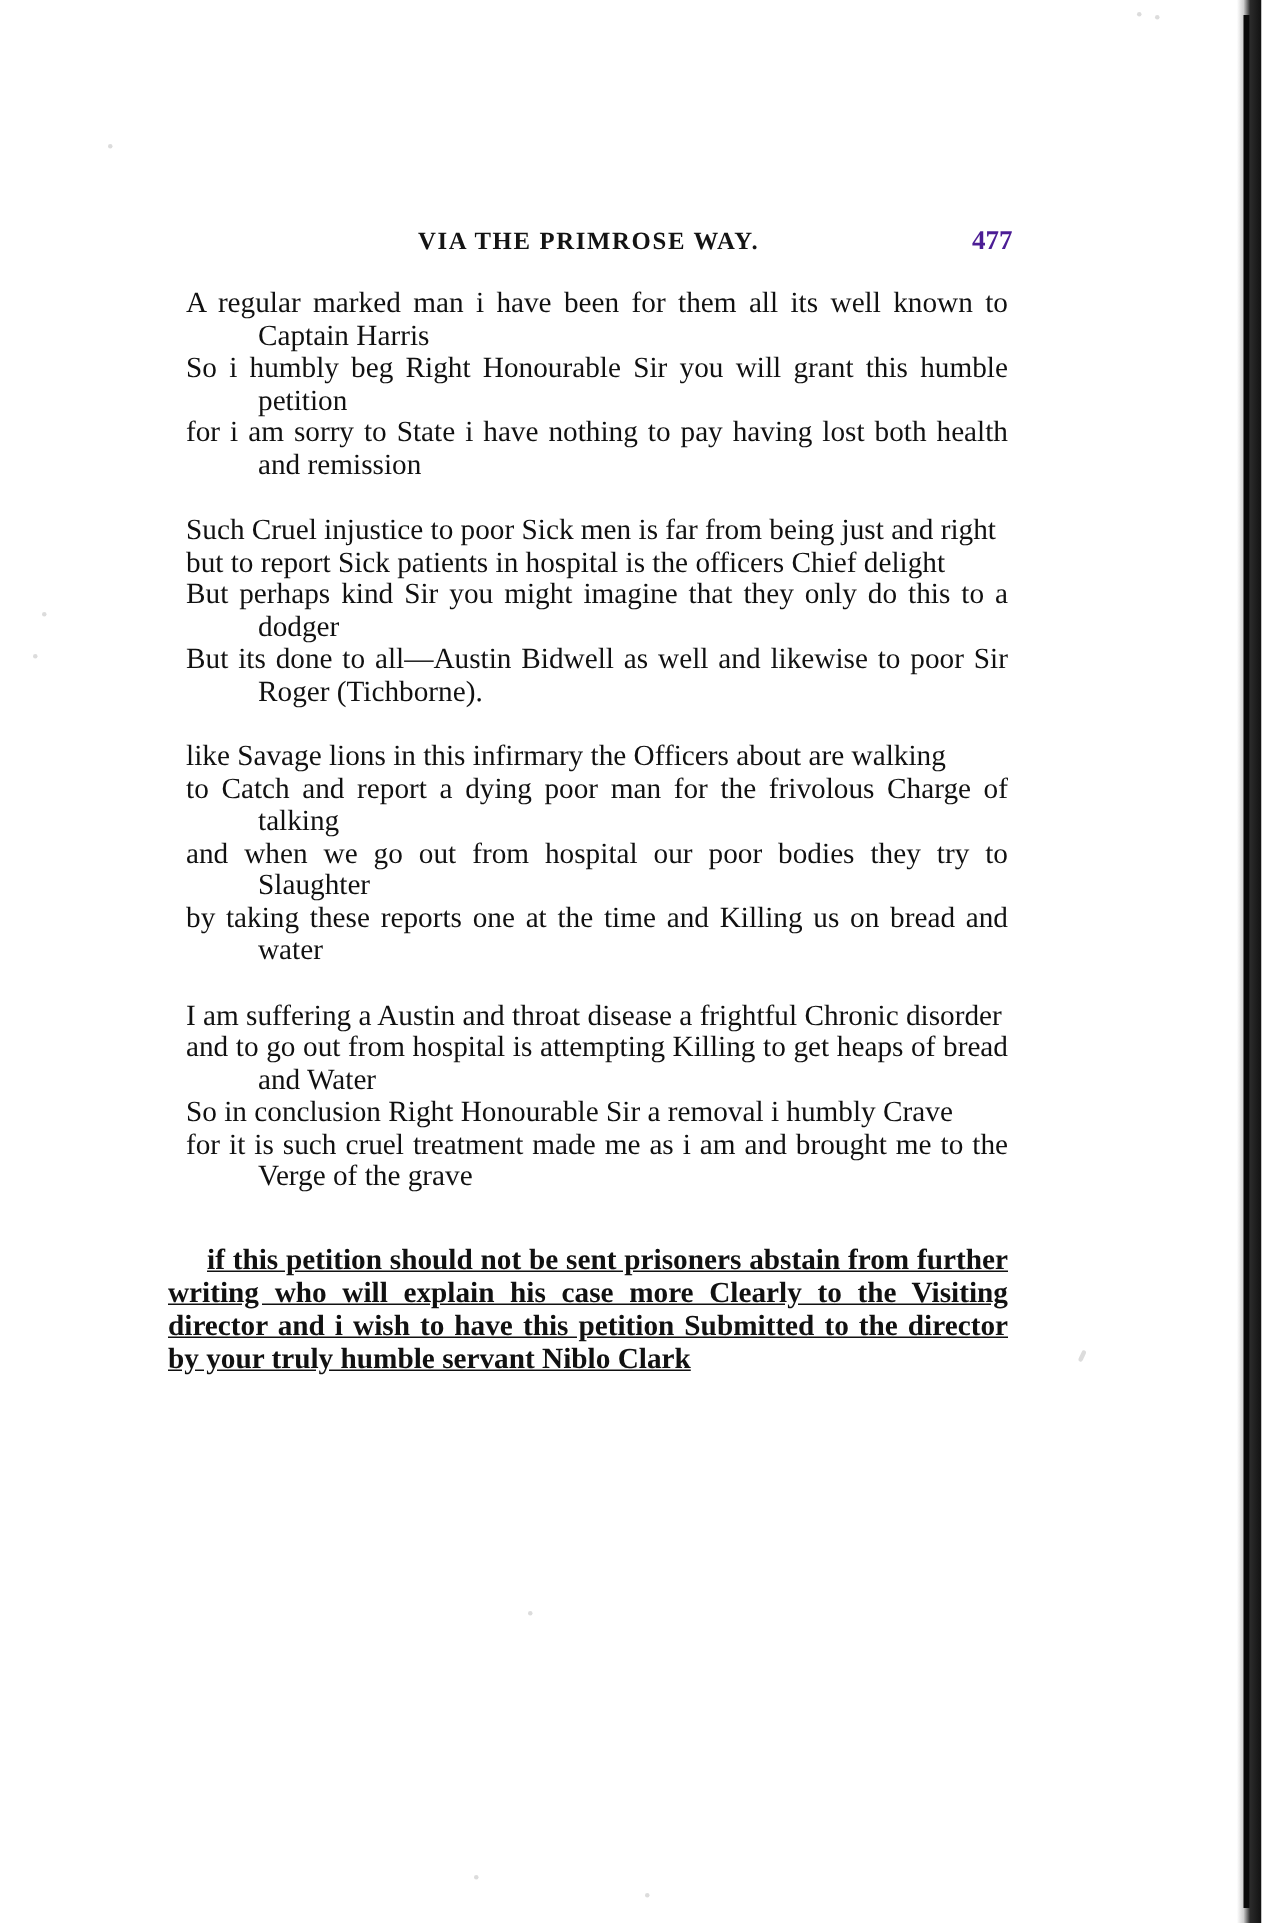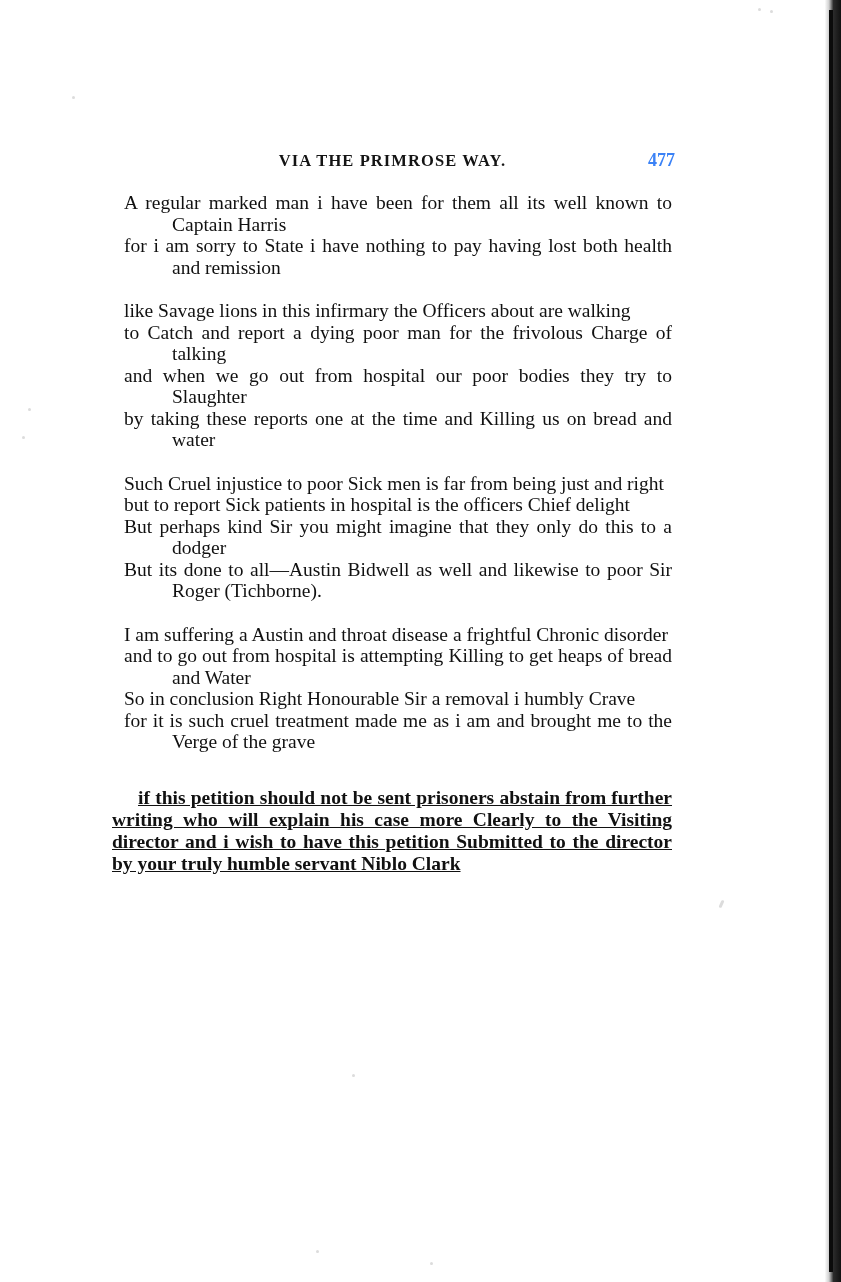--- a/index.html
+++ b/index.html
@@ -57,21 +57,21 @@
     font-weight: bold;
     font-size: 16.5px;
     letter-spacing: 1.1px;
     color: #141414;
     padding-left: 46px;
   }
   .folio {
     font-family: "Liberation Serif", serif;
     font-weight: bold;
     font-size: 18px;
-    color: #3b82f6;
+    color: #4c1d95;
     width: 46px;
     text-align: right;
   }
 
   .content {
     position: absolute;
     left: 112px;
     top: 192px;
     width: 560px;
   }
@@ -127,35 +127,36 @@
 
   <div class="header">
     <div class="running-title">VIA THE PRIMROSE WAY.</div>
     <div class="folio">477</div>
   </div>
 
   <div class="content">
 
     <div class="stanza">
       <p class="vline">A regular marked man i have been for them all its well known to Captain Harris</p>
+      <p class="vline">So i humbly beg Right Honourable Sir you will grant this humble petition</p>
       <p class="vline">for i am sorry to State i have nothing to pay having lost both health and remission</p>
+    </div>
+
+    <div class="stanza">
+      <p class="vline">Such Cruel injustice to poor Sick men is far from being just and right</p>
+      <p class="vline">but to report Sick patients in hospital is the officers Chief delight</p>
+      <p class="vline">But perhaps kind Sir you might imagine that they only do this to a dodger</p>
+      <p class="vline">But its done to all—Austin Bidwell as well and likewise to poor Sir Roger (Tichborne).</p>
     </div>
 
     <div class="stanza">
       <p class="vline">like Savage lions in this infirmary the Officers about are walking</p>
       <p class="vline">to Catch and report a dying poor man for the frivolous Charge of talking</p>
       <p class="vline">and when we go out from hospital our poor bodies they try to Slaughter</p>
       <p class="vline">by taking these reports one at the time and Killing us on bread and water</p>
-    </div>
-
-    <div class="stanza">
-      <p class="vline">Such Cruel injustice to poor Sick men is far from being just and right</p>
-      <p class="vline">but to report Sick patients in hospital is the officers Chief delight</p>
-      <p class="vline">But perhaps kind Sir you might imagine that they only do this to a dodger</p>
-      <p class="vline">But its done to all—Austin Bidwell as well and likewise to poor Sir Roger (Tichborne).</p>
     </div>
 
     <div class="stanza">
       <p class="vline">I am suffering a Austin and throat disease a frightful Chronic disorder</p>
       <p class="vline">and to go out from hospital is attempting Killing to get heaps of bread and Water</p>
       <p class="vline">So in conclusion Right Honourable Sir a removal i humbly Crave</p>
       <p class="vline">for it is such cruel treatment made me as i am and brought me to the Verge of the grave</p>
     </div>
 
     <div class="spacer-big"></div>

